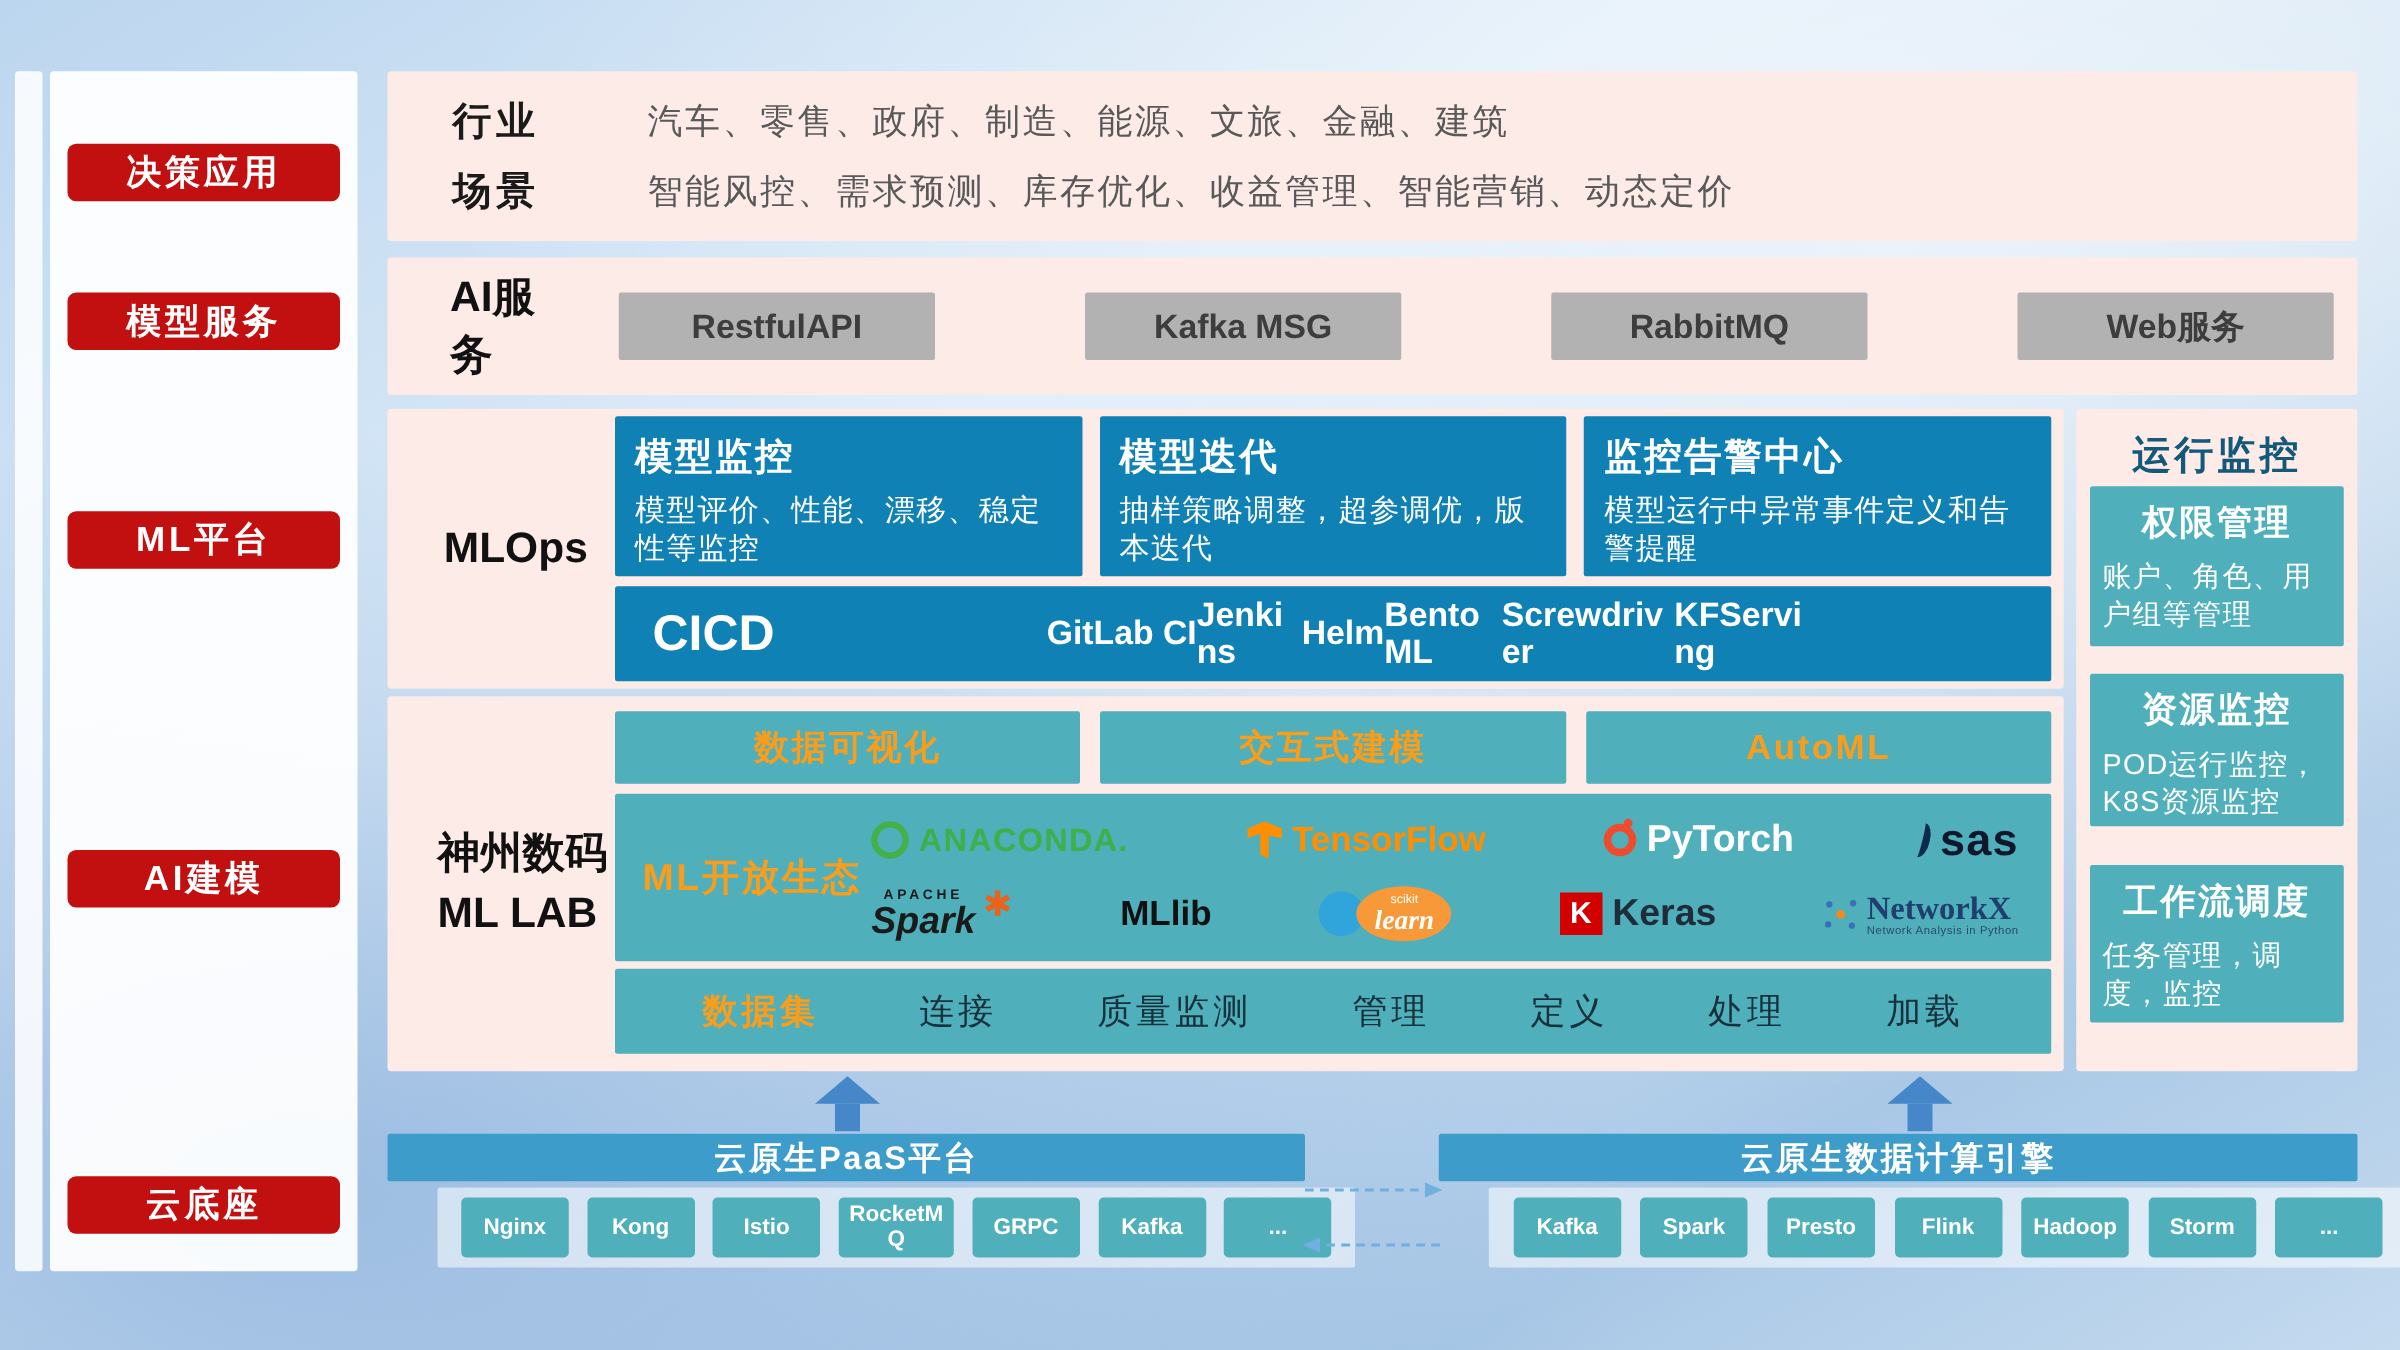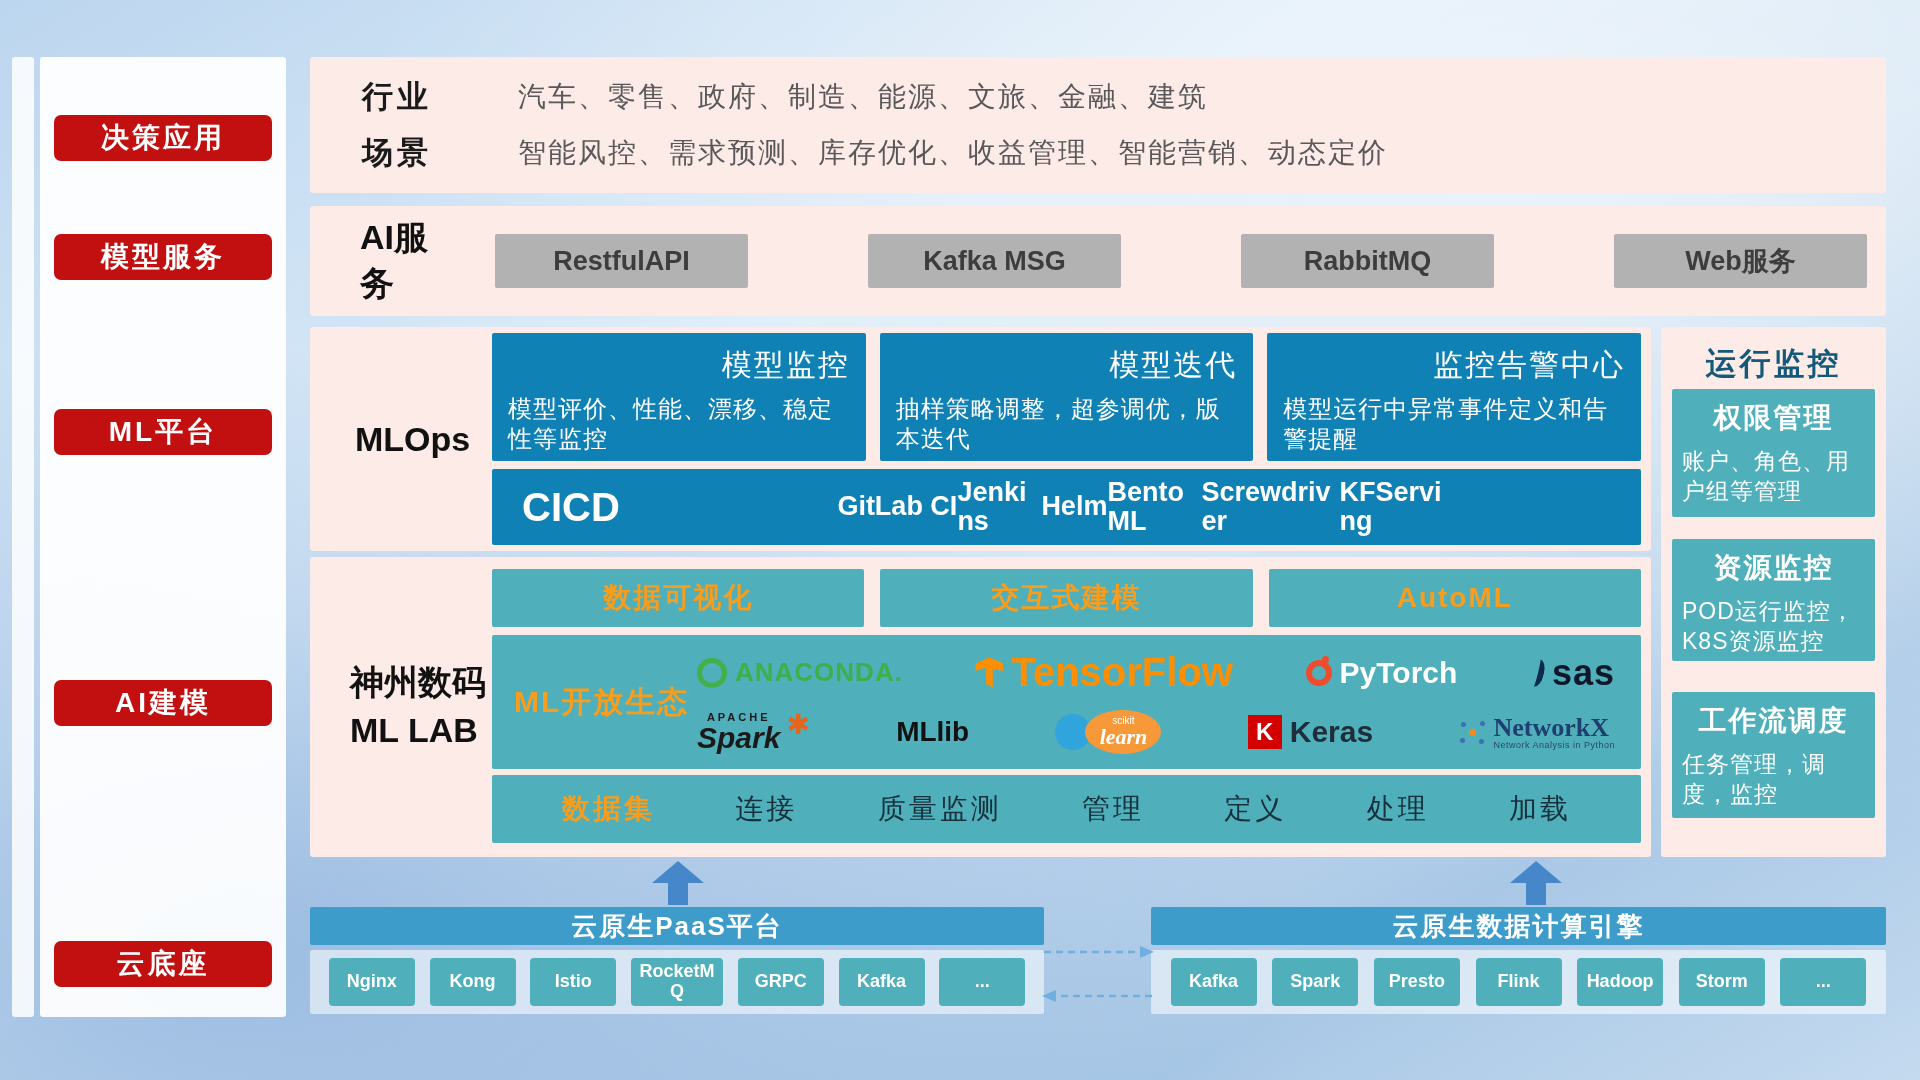--- a/index.html
+++ b/index.html
@@ -28,21 +28,21 @@
   .aiservice{left:310px;top:206px;width:1576px;height:110px;display:flex;align-items:center;}
   .ai-label{margin-left:50px;width:100px;font-size:34px;font-weight:bold;color:#111;}
   .gray-btns{display:flex;margin-left:35px;gap:120px;}
   .gray-btn{width:253px;height:54px;background:var(--grayBtn);color:#3d3d3d;font-weight:bold;font-size:27px;
     display:flex;align-items:center;justify-content:center;border-radius:2px;}
   
   .mlops{left:310px;top:327px;width:1341px;height:224px;}
   .mlops-label{position:absolute;left:45px;top:50%;transform:translateY(-50%);font-size:34px;font-weight:bold;color:#111;}
   .mlops-cards{position:absolute;left:182px;top:6px;width:1149px;display:flex;gap:14px;}
   .blue-card{flex:1;height:128px;background:var(--blue);color:#fff;padding:12px 16px;border-radius:2px;}
-  .card-title{font-size:30px;font-weight:normal;text-align:right;margin-bottom:8px;letter-spacing:2px;}
+  .card-title{font-size:30px;font-weight:bold;text-align:left;margin-bottom:8px;letter-spacing:2px;}
   .card-desc{font-size:24px;line-height:1.25;letter-spacing:1px;}
   .cicd-bar{position:absolute;left:182px;top:142px;width:1149px;height:76px;background:var(--blue);color:#fff;
     display:flex;align-items:center;border-radius:2px;}
   .cicd-label{font-size:40px;font-weight:bold;margin-left:30px;}
   .cicd-items{flex:1;display:flex;justify-content:center;align-items:center;margin:0 8px 0 36px;}
   .cicd-item{font-size:27px;font-weight:bold;word-break:break-all;line-height:1.08;}
   .w1{max-width:132px}.w2{max-width:84px}.w3{max-width:72px}.w4{max-width:94px}.w5{max-width:138px}.w6{max-width:112px}
   
   .monitor{left:1661px;top:327px;width:225px;height:530px;}
   .monitor-title{text-align:center;margin-top:16px;font-size:31px;font-weight:bold;color:#14587a;letter-spacing:3px;}
@@ -57,21 +57,21 @@
   .tool-btn{flex:1;background:var(--teal);color:var(--orange);font-size:28px;font-weight:bold;
     display:flex;align-items:center;justify-content:center;letter-spacing:2px;border-radius:2px;}
   .eco-band{position:absolute;left:182px;top:78px;width:1149px;height:134px;background:var(--teal);display:flex;align-items:center;border-radius:2px;}
   .eco-label{width:205px;padding-left:22px;font-size:30px;font-weight:bold;color:var(--orange);letter-spacing:2px;}
   .logo-grid{flex:1;height:100%;display:flex;flex-direction:column;justify-content:space-evenly;padding-right:26px;}
   .logo-row{display:flex;align-items:center;justify-content:space-between;}
   .logo{display:flex;align-items:center;gap:8px;}
   .ana-ring{width:30px;height:30px;border:5px solid #43b049;border-radius:50%;}
   .ana-text{color:#3eb049;font-weight:bold;font-size:26px;letter-spacing:1px;}
   .tf-icon{width:28px;height:30px;background:#ff8f00;clip-path:polygon(0 20%,50% 0,100% 20%,100% 45%,62% 38%,62% 100%,38% 88%,38% 33%,0 45%);}
-  .tf-text{color:#ff8f00;font-weight:bold;font-size:40px;}
+  .tf-text{color:#ff8f00;font-weight:bold;font-size:28px;}
   .pt-icon{width:26px;height:26px;border:6px solid #ee4c2c;border-radius:50%;position:relative;}
   .pt-icon::after{content:"";position:absolute;top:-10px;right:-3px;width:7px;height:7px;background:#ee4c2c;border-radius:50%;}
   .pt-text{color:#fff;font-weight:bold;font-size:30px;}
   .sas-icon{width:14px;height:28px;border-right:6px solid #0f2b4c;border-radius:50%;transform:rotate(14deg);}
   .sas-text{color:#0f172a;font-weight:bold;font-size:36px;letter-spacing:1px;}
   .spark-stack{display:flex;flex-direction:column;align-items:center;line-height:1;}
   .spark-top{font-size:11px;color:#1a1a1a;letter-spacing:3px;font-weight:bold;}
   .spark-text{font-size:30px;font-weight:bold;font-style:italic;color:#1a1a1a;}
   .spark-star{color:#e8641a;font-size:28px;margin-left:-2px;margin-top:-16px;}
   .mllib-text{color:#111;font-weight:bold;font-size:28px;}
@@ -96,21 +96,21 @@
   
   .up-arrow{position:absolute;width:52px;}
   .up-arrow .head{width:0;height:0;border-left:26px solid transparent;border-right:26px solid transparent;border-bottom:22px solid var(--arrowBlue);}
   .up-arrow .stem{width:20px;height:22px;background:var(--arrowBlue);margin:0 auto;}
   .a1{left:652px;top:861px;} .a2{left:1510px;top:861px;}
   .bar{position:absolute;height:38px;background:var(--bar);color:#fff;font-size:26px;font-weight:bold;
     display:flex;align-items:center;justify-content:center;letter-spacing:2px;border-radius:2px;}
   .paas-bar{left:310px;top:907px;width:734px;}
   .engine-bar{left:1151px;top:907px;width:735px;}
   .btn-strip{position:absolute;top:950px;height:64px;background:rgba(255,255,255,.55);
-    display:flex;align-items:center;justify-content:space-evenly;padding:0 4px;border-radius:2px;}
+    display:flex;align-items:center;justify-content:space-evenly;padding:0 4px;border-radius:2px;margin-left:40px;}
   .paas-strip{left:310px;width:734px;}
   .engine-strip{left:1151px;width:735px;}
   .strip-btn{min-width:86px;max-width:92px;height:48px;background:var(--teal);color:#fff;font-size:18px;font-weight:bold;
     display:flex;align-items:center;justify-content:center;border-radius:4px;text-align:center;word-break:break-all;line-height:1.1;padding:0 5px;}
   .dashed-arrows{position:absolute;left:1038px;top:938px;}
   .dash-line{stroke:var(--dashBlue);stroke-width:2.5;stroke-dasharray:7 5;fill:none;}
   .dash-head{fill:var(--dashBlue);}
 </style>
 </head>
 <body>

